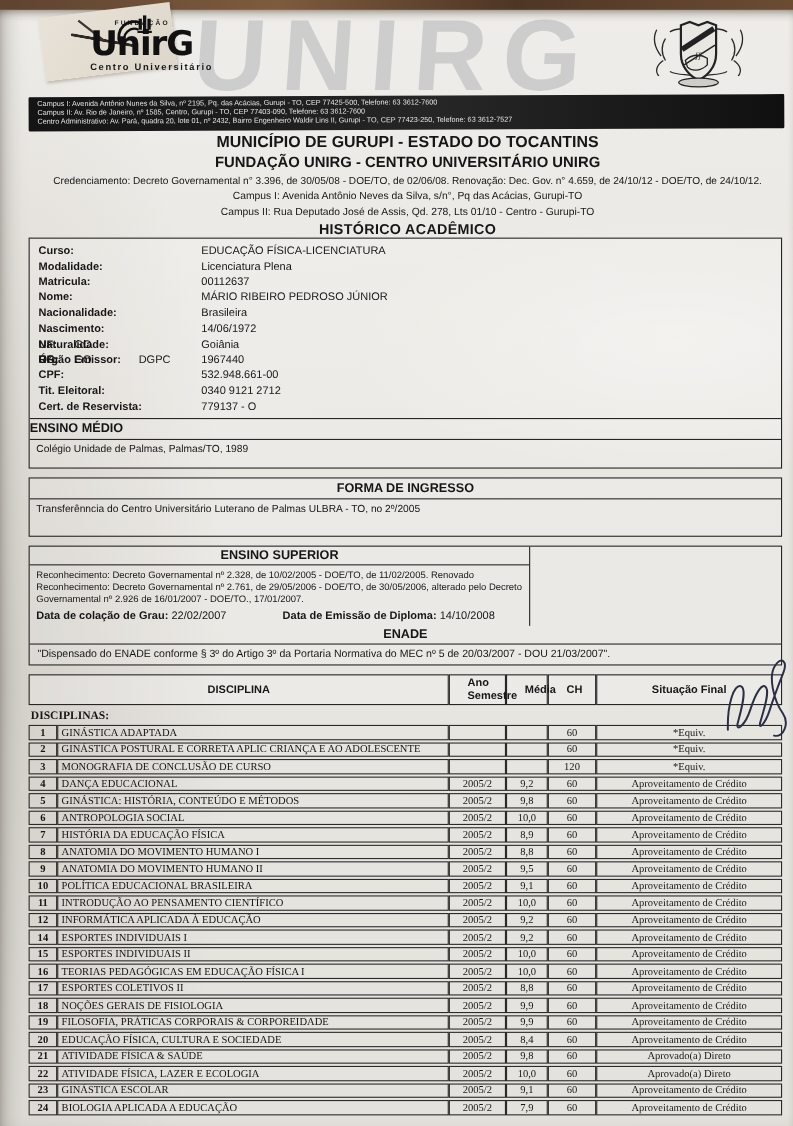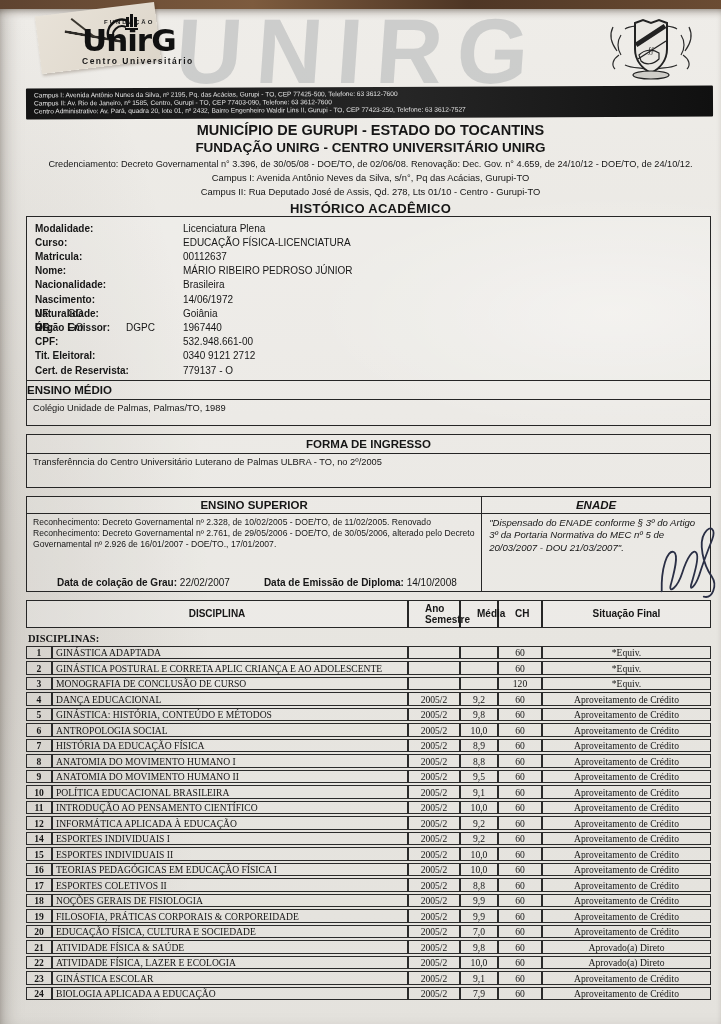--- a/index.html
+++ b/index.html
@@ -23,21 +23,21 @@
   .watermark{
     position:absolute;left:150px;top:-4px;width:520px;height:82px;overflow:hidden;
     font-weight:800;font-size:92px;letter-spacing:14px;color:rgba(125,132,140,.30);
     transform:skewX(-4deg);line-height:80px;user-select:none;
   }
   .logo{position:absolute;left:56px;top:4px;text-align:left;line-height:1;}
   .logo .found{font-size:6px;letter-spacing:2px;font-weight:700;color:#222;margin-left:22px;}
   .logo .uni{font-size:31px;font-weight:800;letter-spacing:-1px;color:#111;font-family:"DejaVu Sans",sans-serif;}
   .logo .cu{font-size:8.5px;font-weight:700;letter-spacing:1.5px;color:#181818;margin-top:1px;}
   .logo svg{position:absolute;left:24px;top:-6px;}
-  .arms{position:absolute;right:18px;top:0px;text-align:right;}
+  .arms{position:absolute;right:34px;top:0px;text-align:right;}
   .staple-wrap{position:absolute;left:12px;top:-6px;width:130px;height:64px;}
   .tape{position:absolute;left:0;top:0;width:120px;height:58px;background:linear-gradient(135deg,#e8e2d8,#ddd6ca);transform:rotate(-7deg);box-shadow:1px 2px 3px rgba(60,40,20,.25);}
   .staple-a{position:absolute;left:26px;top:26px;width:58px;height:0;border-top:3px solid #2d2a26;transform:rotate(10deg);border-radius:2px;}
   .staple-b{position:absolute;left:30px;top:18px;width:30px;height:0;border-top:2px solid #3a362f;transform:rotate(38deg);}
   .addrbar{
     position:relative;background:linear-gradient(90deg,#141414,#262626 55%,#101010);
     color:#e3e3e3;font-size:6.6px;line-height:8.2px;padding:3px 8px;margin:0 2px 0 0;
     border-radius:1px;transform:rotate(-.25deg);white-space:nowrap;overflow:hidden;
   }
   
@@ -56,26 +56,26 @@
   .info-row .val{font-weight:500;}
   .extra{position:absolute;top:0;display:flex;}
   .extra:nth-of-type(1){left:360px;}
   .extra:nth-of-type(2){left:518px;}
   .extra .elab{font-weight:700;margin-right:16px;}
   .sec-head{border-top:1.5px solid #262626;font-weight:700;font-size:11.5px;padding:3px 0 3px 0;}
   .sec-head2{border-bottom:1.5px solid #262626;text-align:center;font-weight:700;font-size:11.5px;padding:3px 0;}
   .sec-body{font-size:9.3px;padding:3px 6px 12px 6px;}
   .gap8{height:8px;}
   
-  .supbox{display:flex;min-height:94px;}
+  .supbox{display:flex;min-height:94px;flex-direction:column;}
   .supL{width:66.5%;border-right:1.5px solid #262626;display:flex;flex-direction:column;}
-  .supR{flex:1;position:relative;font-style:italic;}
+  .supR{flex:1;position:relative;}
   .suph{border-bottom:1.5px solid #262626;text-align:center;font-weight:700;font-size:11.5px;padding:2px 0;}
   .supt{font-size:8.6px;line-height:11px;padding:3px 6px;flex:1;}
-  .supd{font-size:10px;padding:2px 6px 3px 6px;display:flex;gap:34px;margin-left:24px;}
+  .supd{font-size:10px;padding:2px 6px 3px 6px;display:flex;gap:51px;}
   .supd b{font-weight:700;}
   .enadet{font-size:9.6px;line-height:12.5px;padding:3px 7px;}
   .sig{position:absolute;right:-22px;top:18px;}
   
   table{border-collapse:separate;border-spacing:0 2px;width:calc(100% - 4px);table-layout:fixed;}
   .thead-tbl{margin-top:6px;}
   .thead-tbl th{border:1.5px solid #262626;font-size:10px;font-weight:700;padding:2px 16px;background:rgba(250,250,250,.25);}
   col.c-num{width:26px;}col.c-name{width:356px;}col.c-ano{width:52px;}col.c-med{width:38px;}col.c-ch{width:44px;}col.c-sit{width:auto;}
   .disc-label{font-family:"Liberation Serif",serif;font-weight:700;font-size:10.5px;margin:3px 0 0 2px;}
   .rows-tbl td{
@@ -142,26 +142,26 @@
     <div class="t3">Credenciamento: Decreto Governamental n° 3.396, de 30/05/08 - DOE/TO, de 02/06/08. Renovação: Dec. Gov. n° 4.659, de 24/10/12 - DOE/TO, de 24/10/12.</div>
     <div class="t4">Campus I: Avenida Antônio Neves da Silva, s/n°, Pq das Acácias, Gurupi-TO</div>
     <div class="t5">Campus II: Rua Deputado José de Assis, Qd. 278, Lts 01/10 - Centro - Gurupi-TO</div>
     <div class="t6">HISTÓRICO ACADÊMICO</div>
   </div>
 
   <div class="box">
     <div class="infobox">
 
     <div class="info-row">
+          <span class="lab">Curso:</span><span class="val">EDUCAÇÃO FÍSICA-LICENCIATURA</span>
+          <span class="extra"></span>
+          <span class="extra"></span>
+        </div>
+        <div class="info-row">
           <span class="lab">Modalidade:</span><span class="val">Licenciatura Plena</span>
-          <span class="extra"></span>
-          <span class="extra"></span>
-        </div>
-        <div class="info-row">
-          <span class="lab">Curso:</span><span class="val">EDUCAÇÃO FÍSICA-LICENCIATURA</span>
           <span class="extra"></span>
           <span class="extra"></span>
         </div>
         <div class="info-row">
           <span class="lab">Matricula:</span><span class="val">00112637</span>
           <span class="extra"></span>
           <span class="extra"></span>
         </div>
         <div class="info-row">
           <span class="lab">Nome:</span><span class="val">MÁRIO RIBEIRO PEDROSO JÚNIOR</span>
@@ -427,21 +427,21 @@
           <td>FILOSOFIA, PRÁTICAS CORPORAIS &amp; CORPOREIDADE</td>
           <td class="ctr">2005/2</td>
           <td class="ctr">9,9</td>
           <td class="ctr">60</td>
           <td class="ctr">Aproveitamento de Crédito</td>
         </tr>
         <tr>
           <td class="num">20</td>
           <td>EDUCAÇÃO FÍSICA, CULTURA E SOCIEDADE</td>
           <td class="ctr">2005/2</td>
-          <td class="ctr">7,0</td>
+          <td class="ctr">8,4</td>
           <td class="ctr">60</td>
           <td class="ctr">Aproveitamento de Crédito</td>
         </tr>
         <tr>
           <td class="num">21</td>
           <td>ATIVIDADE FÍSICA &amp; SAÚDE</td>
           <td class="ctr">2005/2</td>
           <td class="ctr">9,8</td>
           <td class="ctr">60</td>
           <td class="ctr">Aprovado(a) Direto</td>

